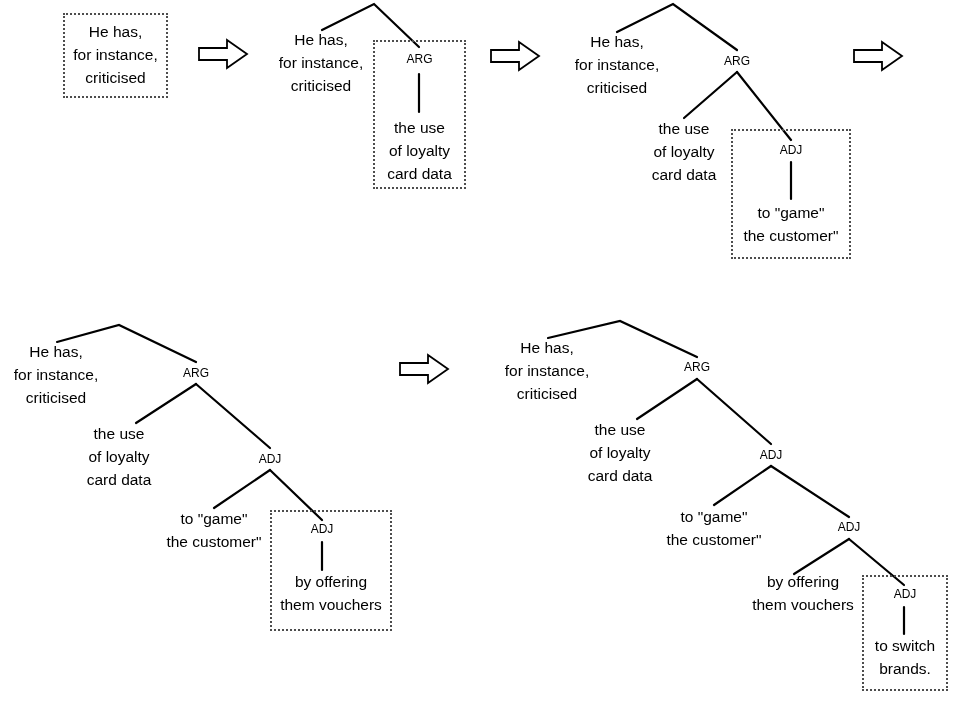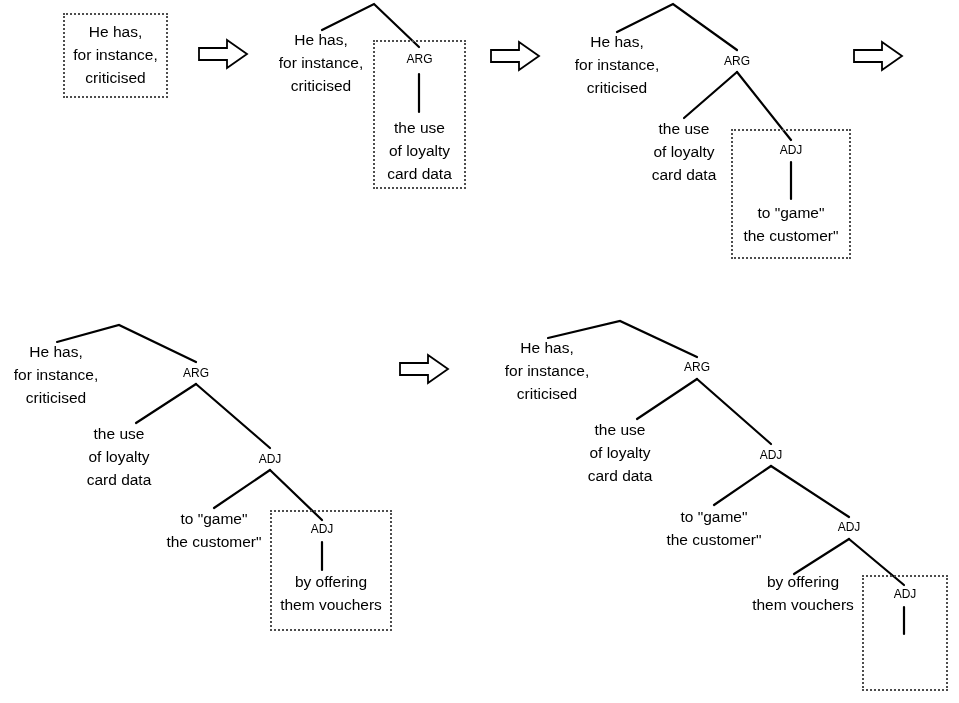--- a/index.html
+++ b/index.html
@@ -195,14 +195,16 @@
   <div class="node leaf" style="left:656px; top:505px; width:116px;">to "game"
 the customer"</div>
 
   <div class="node label" style="left:822px; top:519px; width:54px;">ADJ</div>
 
   <div class="node leaf" style="left:740px; top:570px; width:126px;">by offering
 them vouchers</div>
 
   <div class="hl-box" style="left:862px; top:575px; width:86px; height:116px;"></div>
   <div class="node label" style="left:878px; top:586px; width:54px;">ADJ</div>
+  <div class="node leaf" style="left:862px; top:634px; width:86px;">to switch
+brands.</div>
 
 </div>
 
 </body></html>

